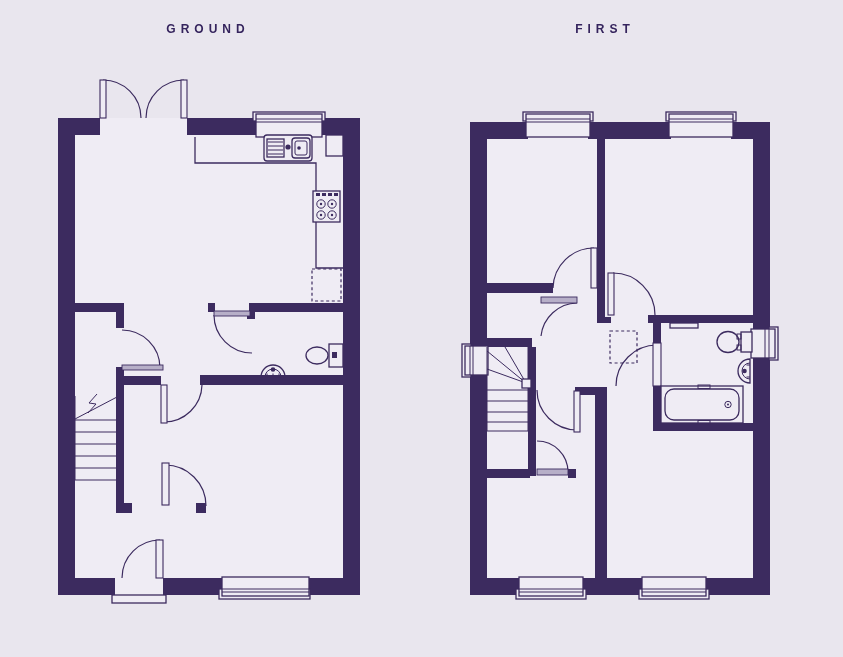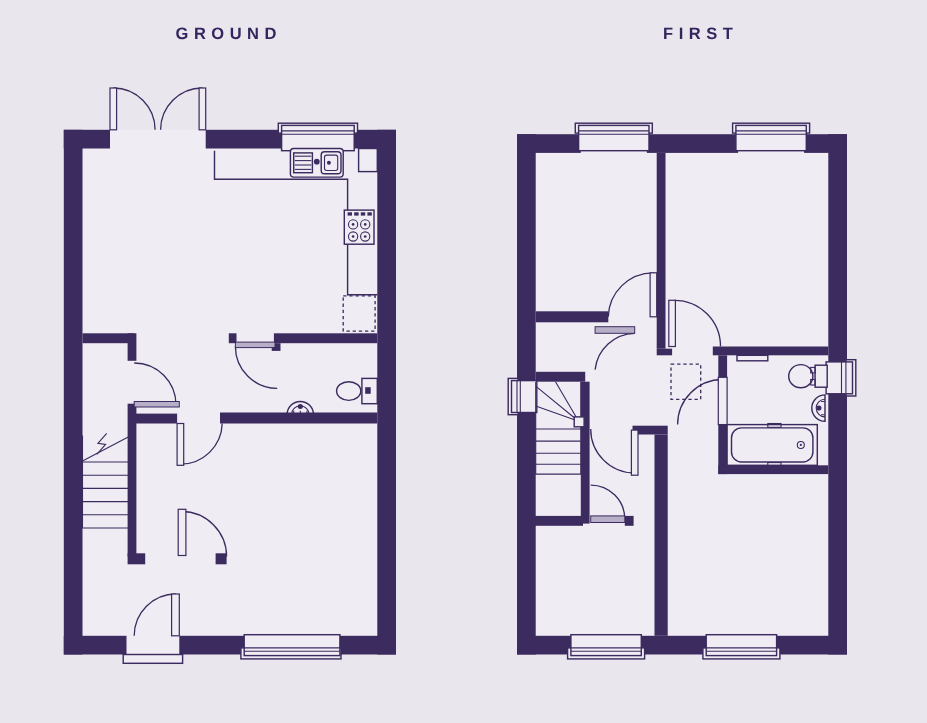--- a/index.html
+++ b/index.html
@@ -7,24 +7,24 @@
     --floor: #efecf4;
     --wall: #3c2b5f;
     --leaf: #b7afc8;
     --title: #35245d;
   }
   html,body { margin:0; padding:0; }
   body { background: var(--bg); font-family: "Liberation Sans", sans-serif; }
   .canvas { position:relative; width:843px; height:657px; background:var(--bg); overflow:hidden; }
   .floor-title {
     position:absolute; top:22px; width:300px; text-align:center;
-    font-size:15px; font-weight:bold; letter-spacing:5px; color:var(--title);
+    font-size:12px; font-weight:bold; letter-spacing:5px; color:var(--title);
   }
   .floor-title.ground { left:58px; }
-  .floor-title.first { left:487px; }
+  .floor-title.first { left:455px; }
   svg { position:absolute; left:0; top:0; }
   .wall { fill: var(--wall); stroke:none; }
   .floorfill { fill: var(--floor); stroke:none; }
   .ln { stroke: var(--wall); stroke-width:1.3; fill:none; }
   .thin { stroke: var(--wall); stroke-width:1; fill:none; }
   .arc { stroke: var(--wall); stroke-width:1.2; fill:none; }
   .wh { fill: var(--floor); stroke: var(--wall); stroke-width:1.3; }
   .door { fill: var(--floor); stroke: var(--wall); stroke-width:1.1; }
   .leafbar { fill: var(--leaf); stroke: var(--wall); stroke-width:0.9; }
   .dark { fill: var(--wall); stroke:none; }

